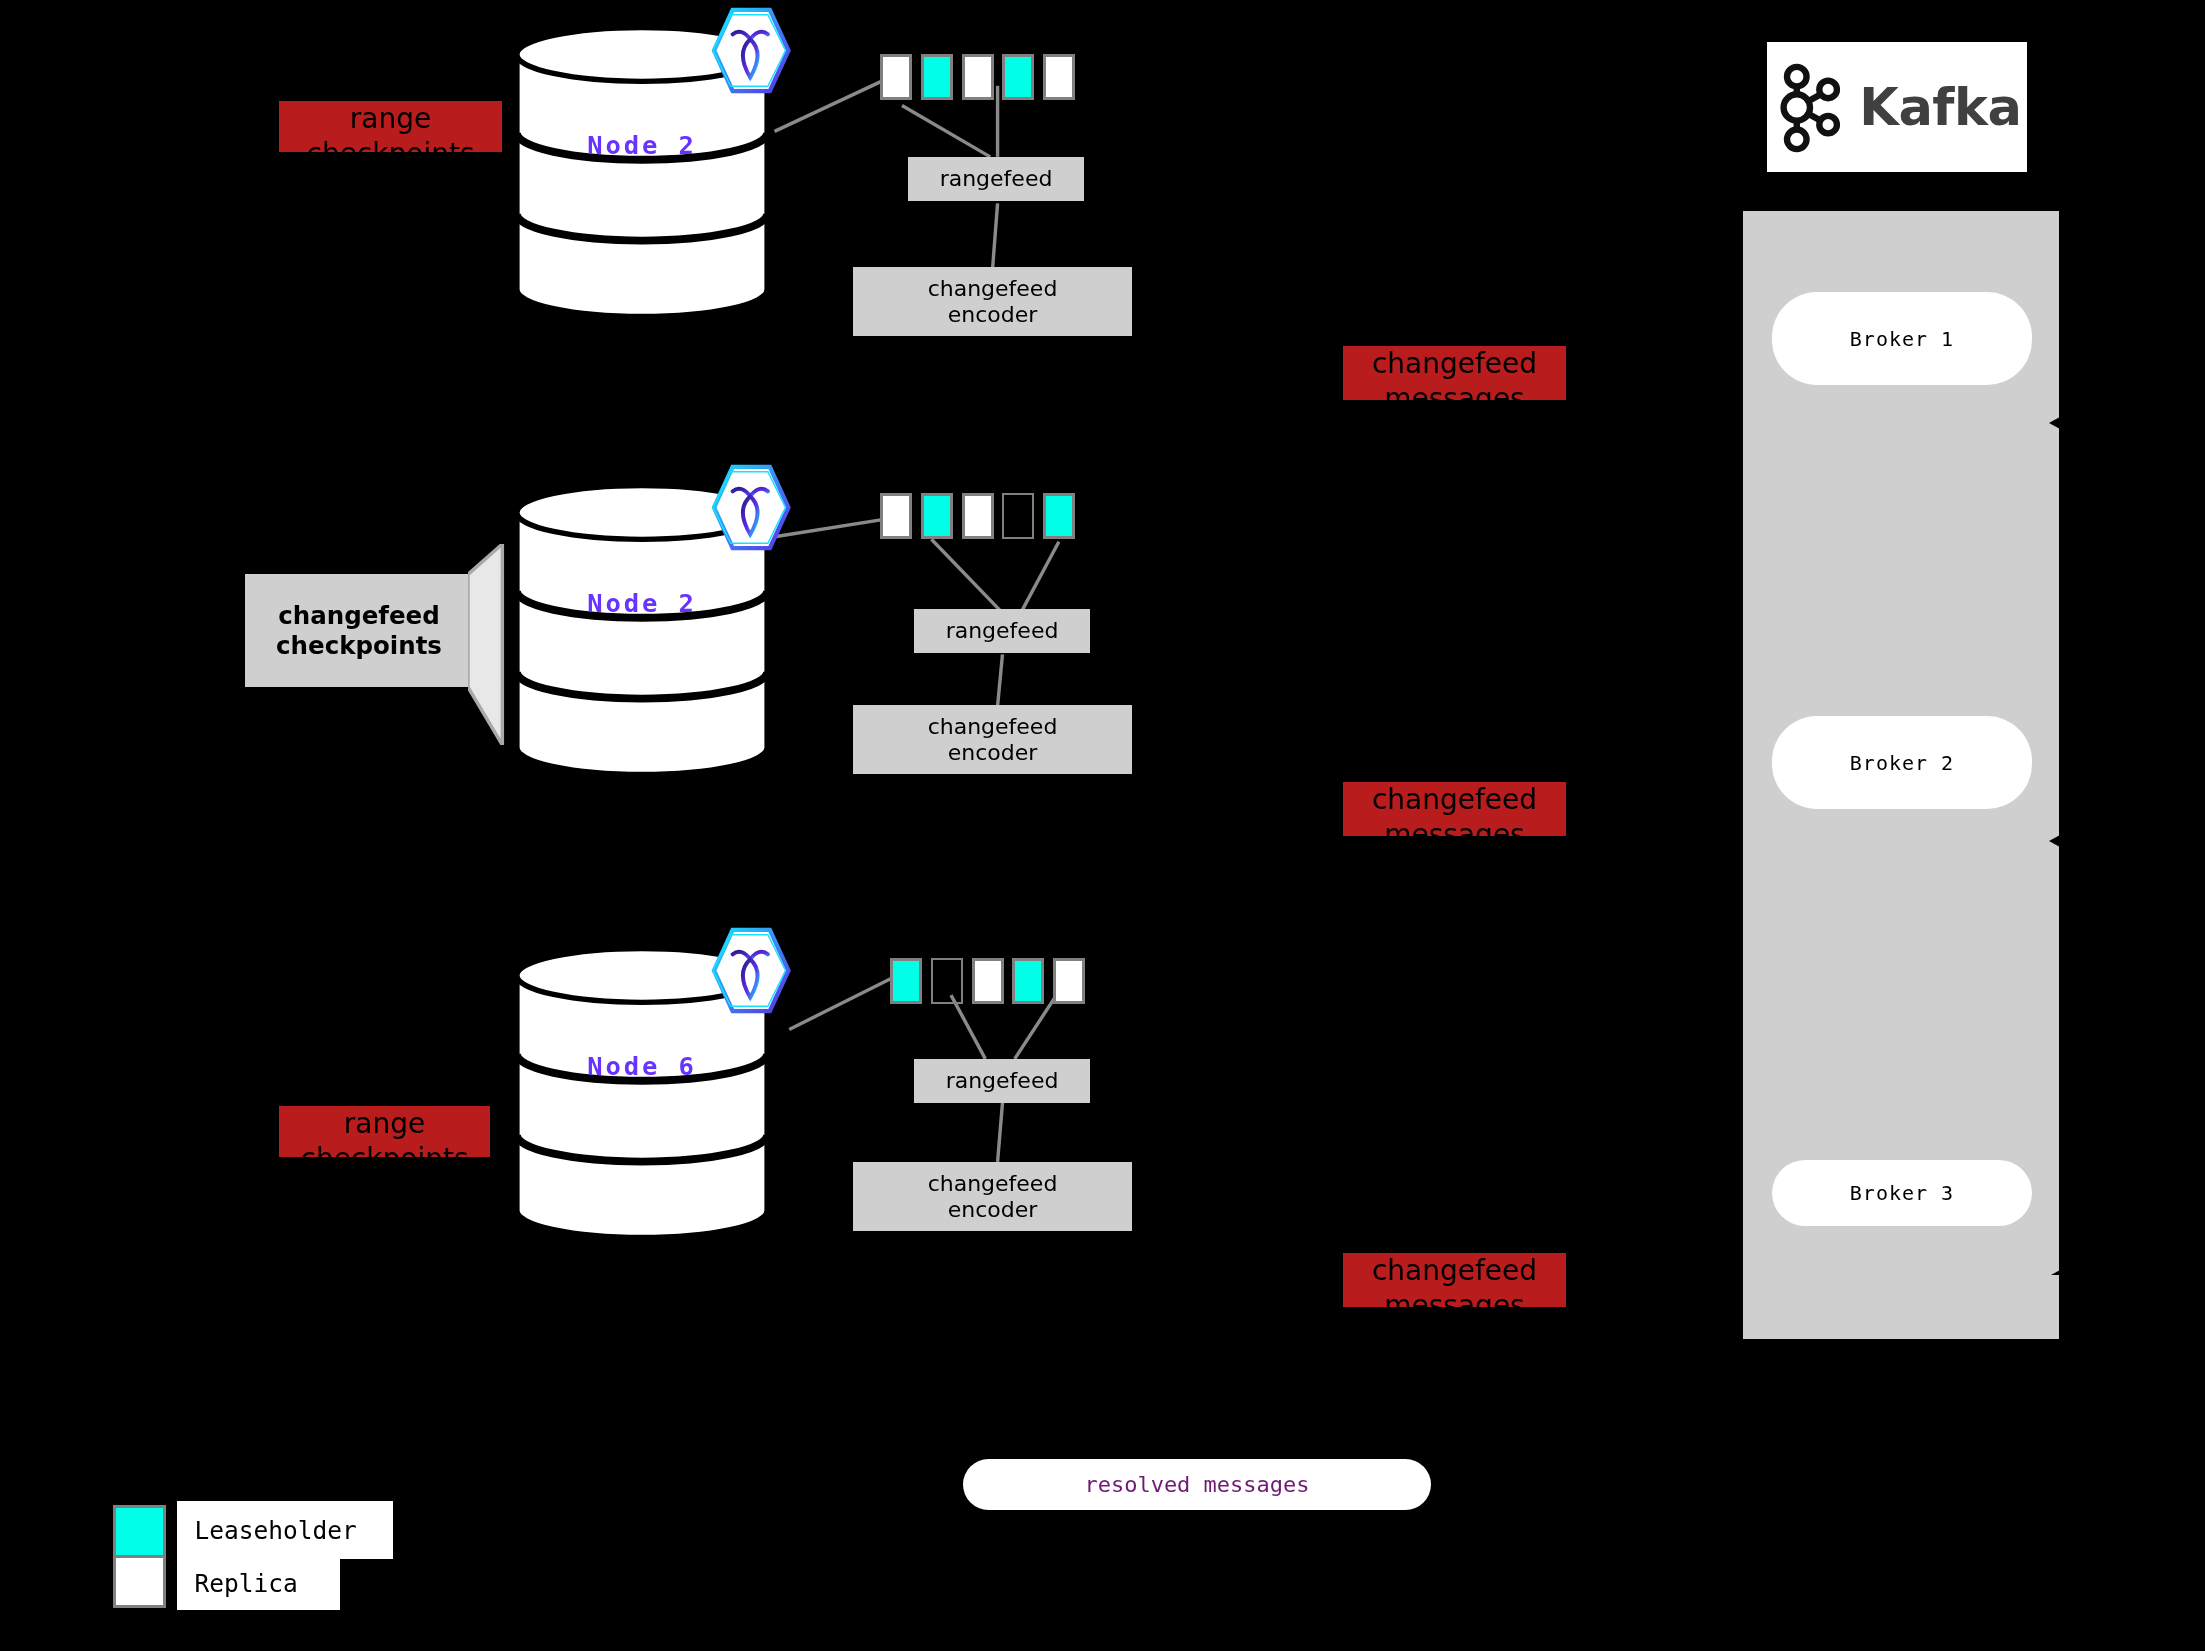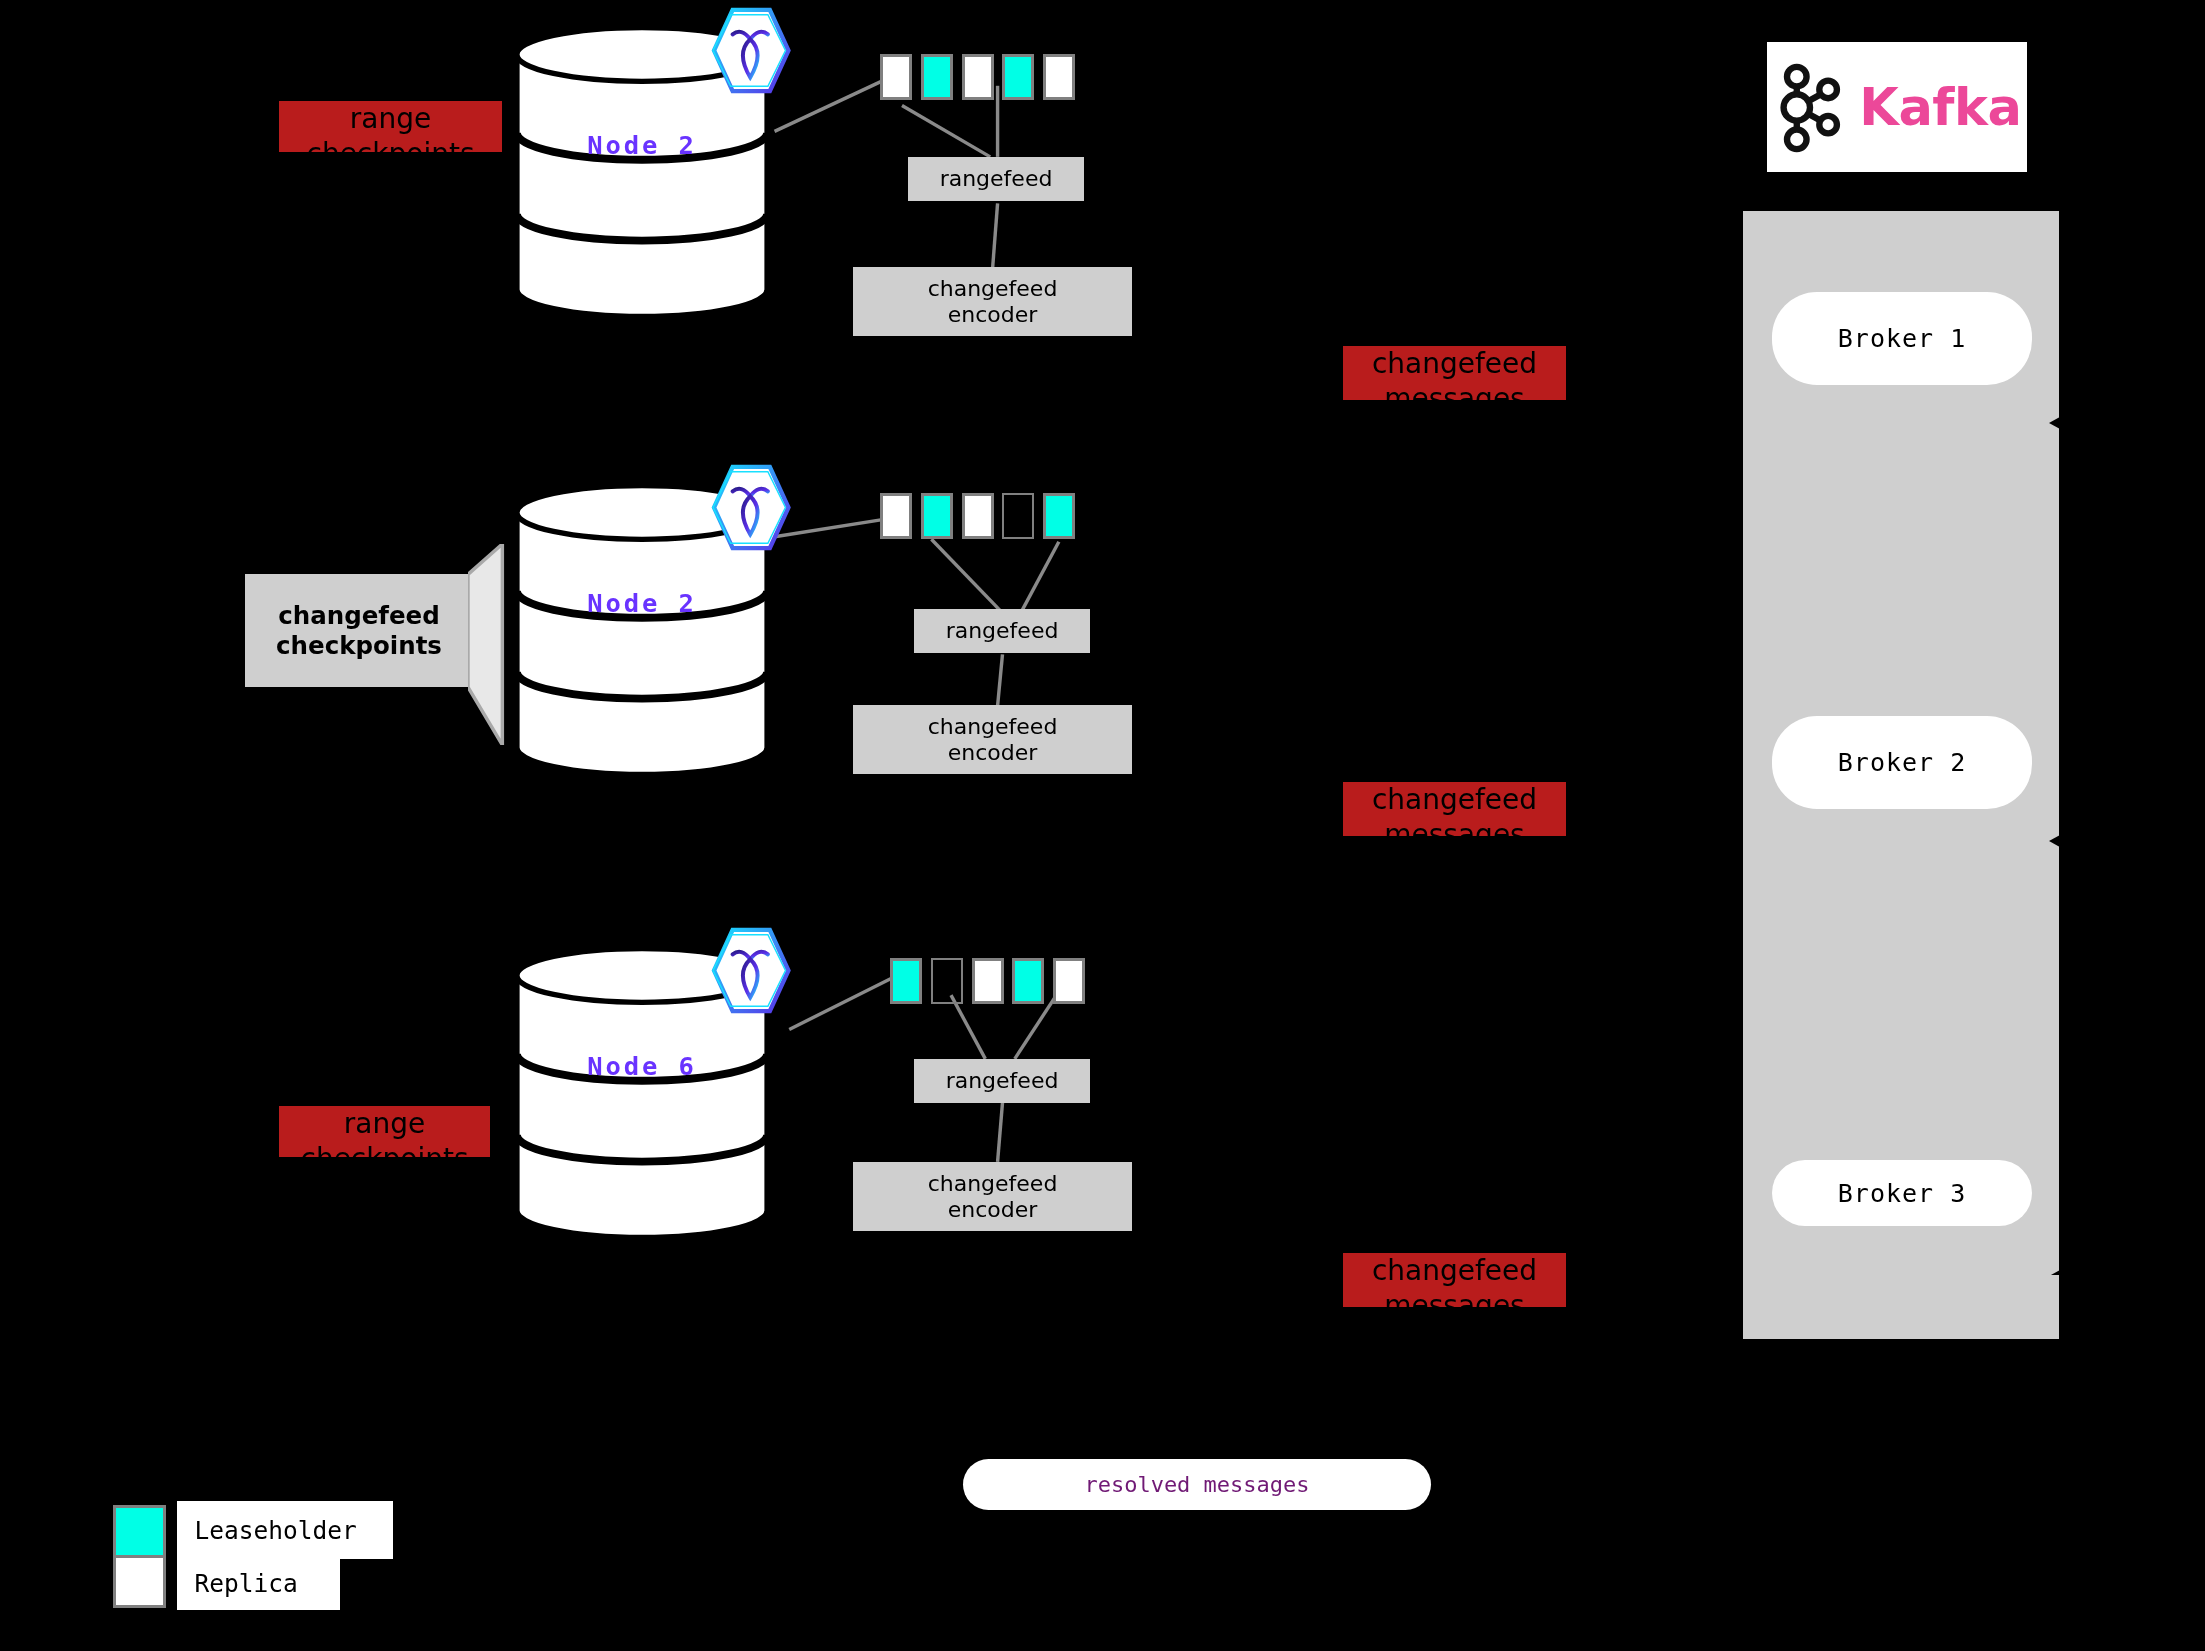--- a/index.html
+++ b/index.html
@@ -48,25 +48,25 @@
   .coord .face{position:absolute;left:0;top:30px;width:228px;height:113px;
      background:#CFCFCF;display:flex;align-items:center;justify-content:center;
      text-align:center;font-family:"DejaVu Sans",sans-serif;font-weight:bold;
      font-size:24.5px;line-height:1.2;color:#000;}
   .coord svg{position:absolute;left:223px;top:0;width:54px;height:201px;}
 
   
   .kafka-logo{position:absolute;background:#fff;display:flex;align-items:center;
      justify-content:center;gap:12.7px;}
   .kafka-logo .word{font-family:"DejaVu Sans",sans-serif;font-weight:bold;
-     font-size:51px;color:#ec4899;letter-spacing:-0.5px;}
+     font-size:51px;color:#404040;letter-spacing:-0.5px;}
   .kafka-panel{position:absolute;background:#CFCFCF;}
   .broker{position:absolute;background:#fff;border-radius:45px;
      display:flex;align-items:center;justify-content:center;
-     font-family:"DejaVu Sans Mono",monospace;font-size:25px;color:#000;
+     font-family:"DejaVu Sans Mono",monospace;font-size:20px;color:#000;
      letter-spacing:1px;}
 
   
   .pill{position:absolute;background:#fff;border-radius:490px;
      display:flex;align-items:center;justify-content:center;
      font-family:"DejaVu Sans Mono",monospace;font-size:22px;color:#701a75;}
 
   
   .legend{position:absolute;padding-left:7px;}
   .lg-swatch{position:absolute;width:53px;height:53px;

